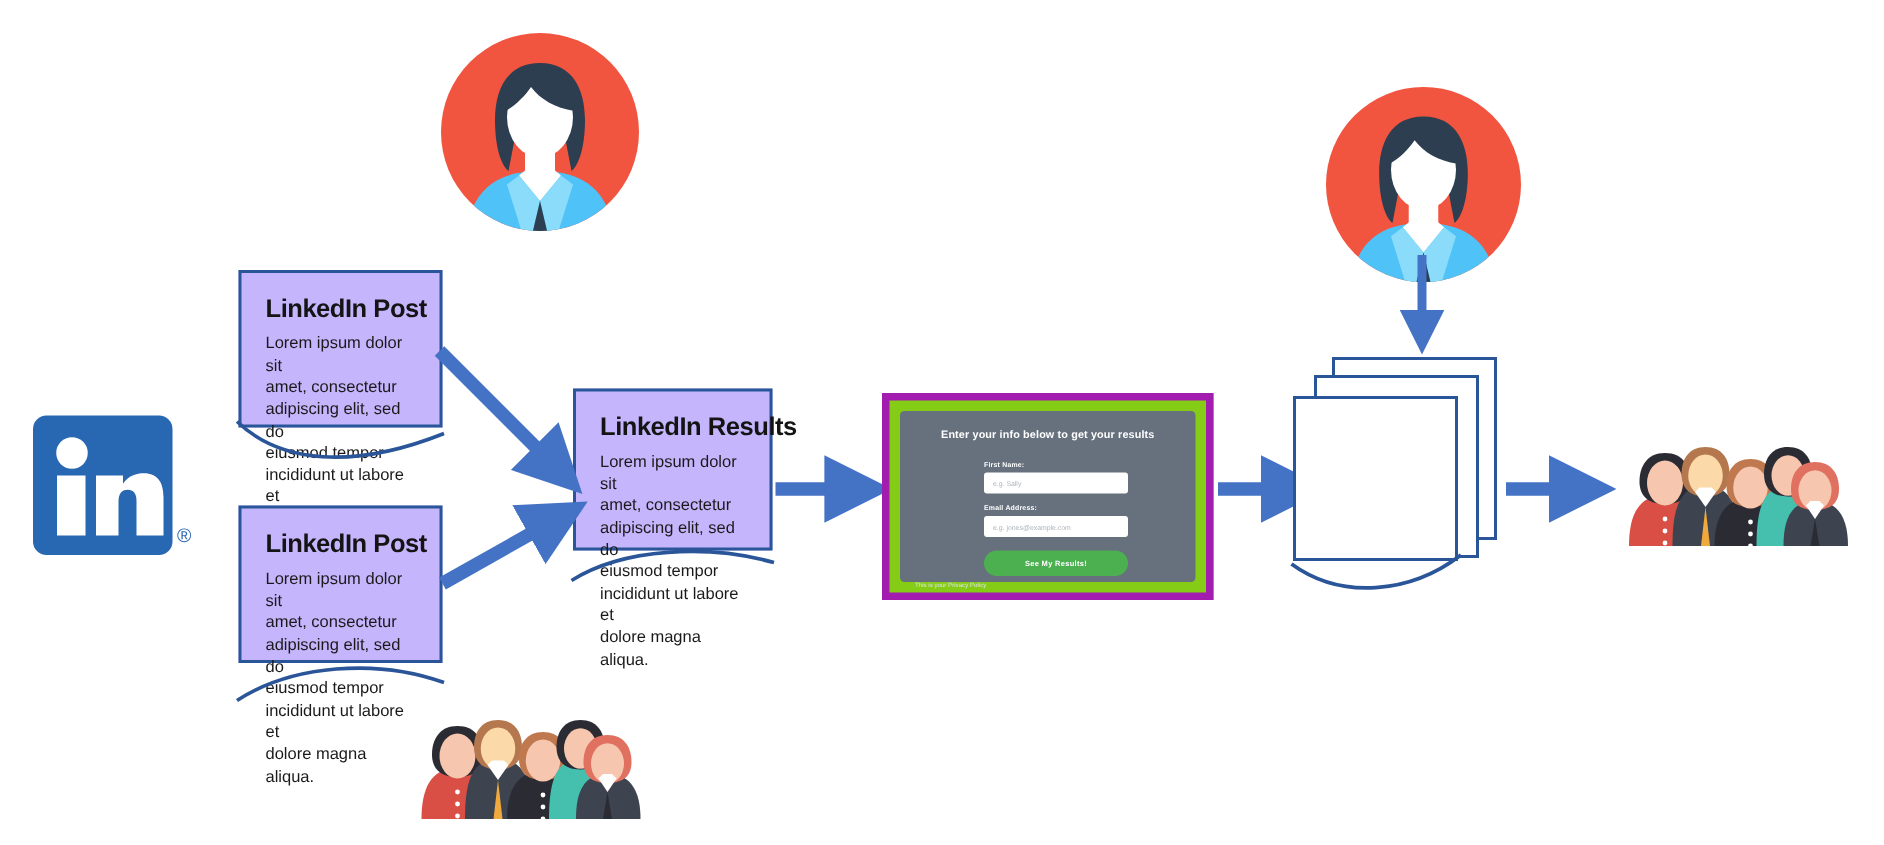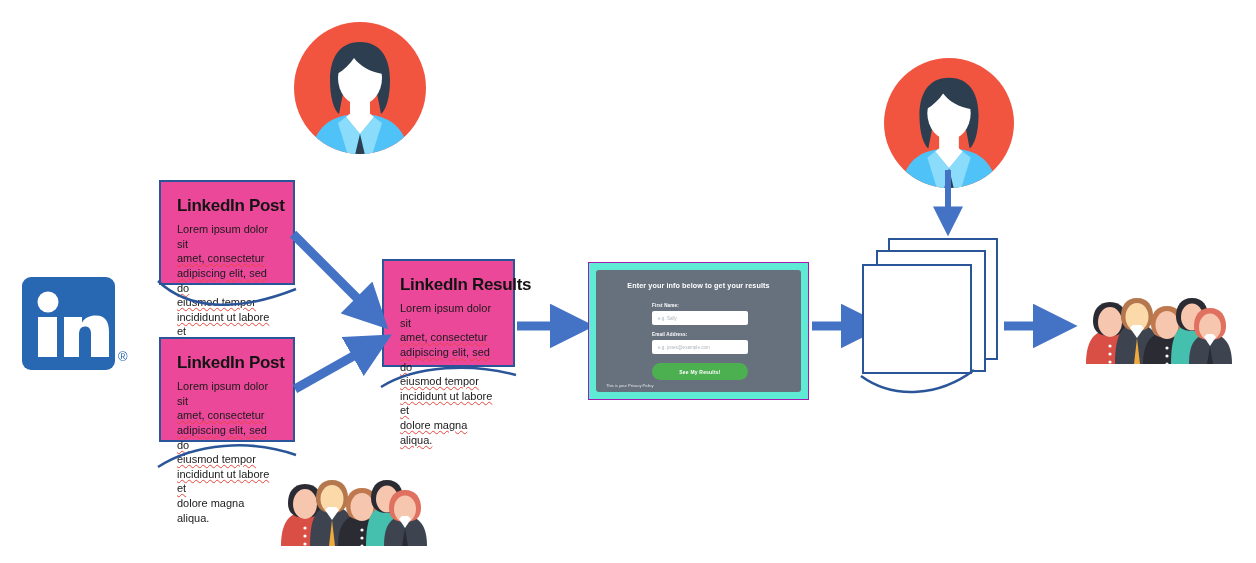--- a/index.html
+++ b/index.html
@@ -9,39 +9,38 @@
     font-family: "Liberation Sans", sans-serif;
     overflow: hidden;
   }
   #canvas { position: relative; width: 1256px; height: 563px; }
 
   .abs { position: absolute; }
 
   
   .note {
     position: absolute;
-    background: #ec4899;
+    background: #c4b5fd;
     border: 2.5px solid #2a5699;
     padding: 14px 16px 10px 16px;
   }
   .note-title {
     font-weight: bold;
     font-size: 17px;
     color: #141414;
     letter-spacing: -0.3px;
     margin-bottom: 6px;
     white-space: nowrap;
   }
   .note-body {
     font-size: 11px;
     line-height: 1.33;
     color: #1a1a1a;
   }
   .wavy-red {
-    text-decoration: underline;
     text-decoration-style: wavy;
     text-decoration-color: #e8453c;
     text-decoration-thickness: 1px;
     text-underline-offset: 1px;
   }
 
   
   .curl { position: absolute; left: -3px; bottom: -30px; width: calc(100% + 6px); height: 34px; }
 
   
@@ -54,22 +53,22 @@
     position: absolute;
     font-weight: bold;
     font-size: 16px;
     line-height: 1.42;
     color: #111111;
   }
 
   
   .lp-frame {
     position: absolute;
-    background: #5eead4;
-    border: 1px solid #a21caf;
+    background: #84cc16;
+    border: 5px solid #a21caf;
     padding: 7px;
   }
   .lp-inner {
     width: 100%; height: 100%;
     background: #67717e;
     border-radius: 3px;
     position: relative;
   }
   .lp-head {
     position: absolute; left: 0; right: 0; top: 11px;

